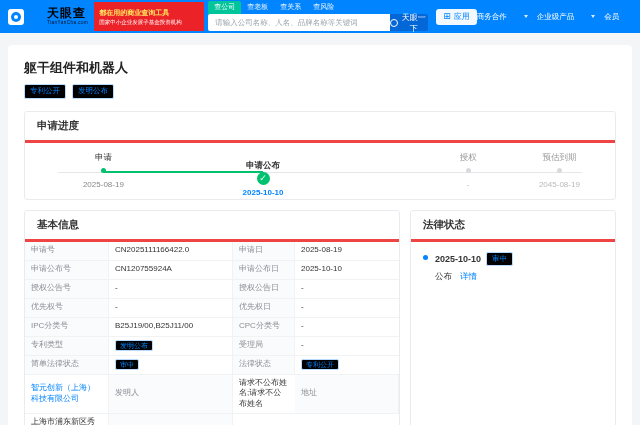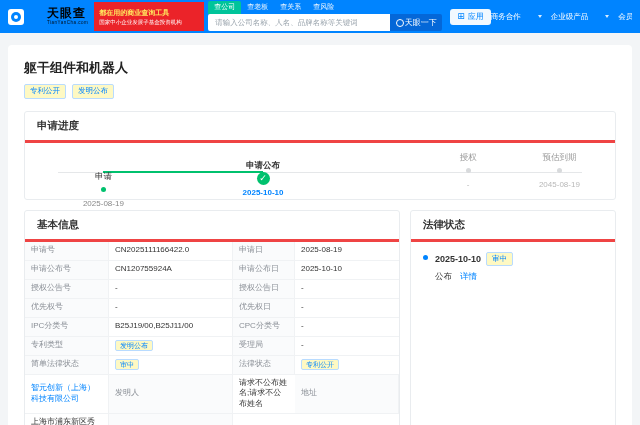--- a/index.html
+++ b/index.html
@@ -22,35 +22,35 @@
   .promo{background:var(--red);width:110px;height:29px;margin-left:6px;padding:2px 5px;display:flex;flex-direction:column;justify-content:center;gap:1px;flex-shrink:0;cursor:pointer;}
   .promo-l1{font-size:7px;font-weight:bold;color:#ffe75e;white-space:nowrap;}
   .promo-l2{font-size:5.5px;color:#fff;white-space:nowrap;}
   .search-area{margin-left:4px;flex-shrink:0;}
   .stabs{display:flex;align-items:flex-end;height:12px;}
   .stab{font-size:7px;color:rgba(255,255,255,.92);padding:1px 6px 2px;cursor:pointer;white-space:nowrap;}
   .stab.active{background:var(--tabgreen);color:#fff;border-radius:2px 2px 0 0;}
   .search-row{display:flex;height:17px;}
   .search-input{width:182px;border:none;outline:none;padding:0 7px;font-size:7.5px;border-radius:2px 0 0 2px;color:#333;background:#fff;}
   .search-input::placeholder{color:#9aa4ad;}
-  .search-btn{width:52px;border:none;background:#0467d8;color:#fff;font-size:8px;border-radius:0 2px 2px 0;display:flex;align-items:center;justify-content:center;gap:1px;cursor:pointer;}
+  .search-btn{width:38px;border:none;background:#0467d8;color:#fff;font-size:8px;border-radius:0 2px 2px 0;display:flex;align-items:center;justify-content:center;gap:1px;cursor:pointer;}
   .btn-eye{width:8px;height:8px;border:1.5px solid #fff;border-radius:50%;flex-shrink:0;}
   .apps{margin-left:8px;background:rgba(255,255,255,.95);color:var(--brand);border-radius:3px;height:16px;display:flex;align-items:center;gap:3px;padding:0 7px;font-size:8px;cursor:pointer;flex-shrink:0;}
   .grid-ic{font-size:9px;line-height:1;}
   .topnav{display:flex;align-items:center;margin-left:auto;gap:9px;color:#fff;font-size:7.5px;white-space:nowrap;overflow:hidden;}
   .nav-item{display:flex;align-items:center;gap:17px;cursor:pointer;}
   .caret{width:0;height:0;border-left:2.5px solid transparent;border-right:2.5px solid transparent;border-top:3px solid rgba(255,255,255,.85);}
   .vip{color:var(--vip);display:flex;gap:2px;align-items:center;cursor:pointer;}
   .crown{font-size:8px;line-height:1;}
 
   
   .panel{margin:12px 8px 0;background:#fff;border-radius:4px 4px 0 0;padding:14px 16px;height:380px;overflow:hidden;}
   .page-title{font-size:13px;font-weight:bold;color:#222;font-family:Liberation Mono, monospace;}
   .title-tags{display:flex;gap:6px;margin-top:7px;}
-  .tag{font-size:7.5px;color:var(--brand);background:#fef9c3;border:1px solid #b8dbff;border-radius:2px;padding:1px 5px;line-height:1.4;white-space:nowrap;}
+  .tag{font-size:7.5px;color:var(--brand);background:#000000;border:1px solid #b8dbff;border-radius:2px;padding:1px 5px;line-height:1.4;white-space:nowrap;}
 
   .card{border:1px solid #e9ecef;border-radius:3px;margin-top:12px;background:#fff;}
   .card-header{padding:7px 12px;border-bottom:3px solid #ef4444;font-size:10.5px;font-weight:bold;color:#333;}
 
   
   .timeline{position:relative;height:50px;margin:3px 10px;}
   .tl-track{position:absolute;left:4%;right:4%;top:26px;border-top:1px solid #e5e7e9;}
   .tl-done{position:absolute;top:25px;border-top:2px solid var(--green);}
   .tl-step{position:absolute;top:5px;transform:translateX(-50%);text-align:center;width:86px;}
   .tl-label{font-size:8.5px;color:#333;height:13px;line-height:13px;}
@@ -151,21 +151,21 @@
   <div class="title-tags" id="titleTags">
       <span class="tag">专利公开</span>
       <span class="tag">发明公布</span>
     </div>
 
   <section class="card">
     <div class="card-header">申请进度</div>
     <div class="timeline" id="timeline">
       <div class="tl-track"></div>
       <div class="tl-done" id="tlDone" style="left: 12%; width: 28%;"></div>
-    <div class="tl-step done" style="left: 12%; margin-top: 19px;">
+    <div class="tl-step done" style="left: 12%;">
           <div class="tl-label">申请</div>
           <div class="tl-dotwrap">
             <div class="tl-dot"></div>
           </div>
           <div class="tl-date">2025-08-19</div>
         </div>
         <div class="tl-step current" style="left: 40%;">
           <div class="tl-label">申请公布</div>
           <div class="tl-dotwrap">
             <div class="tl-check">✓</div>

